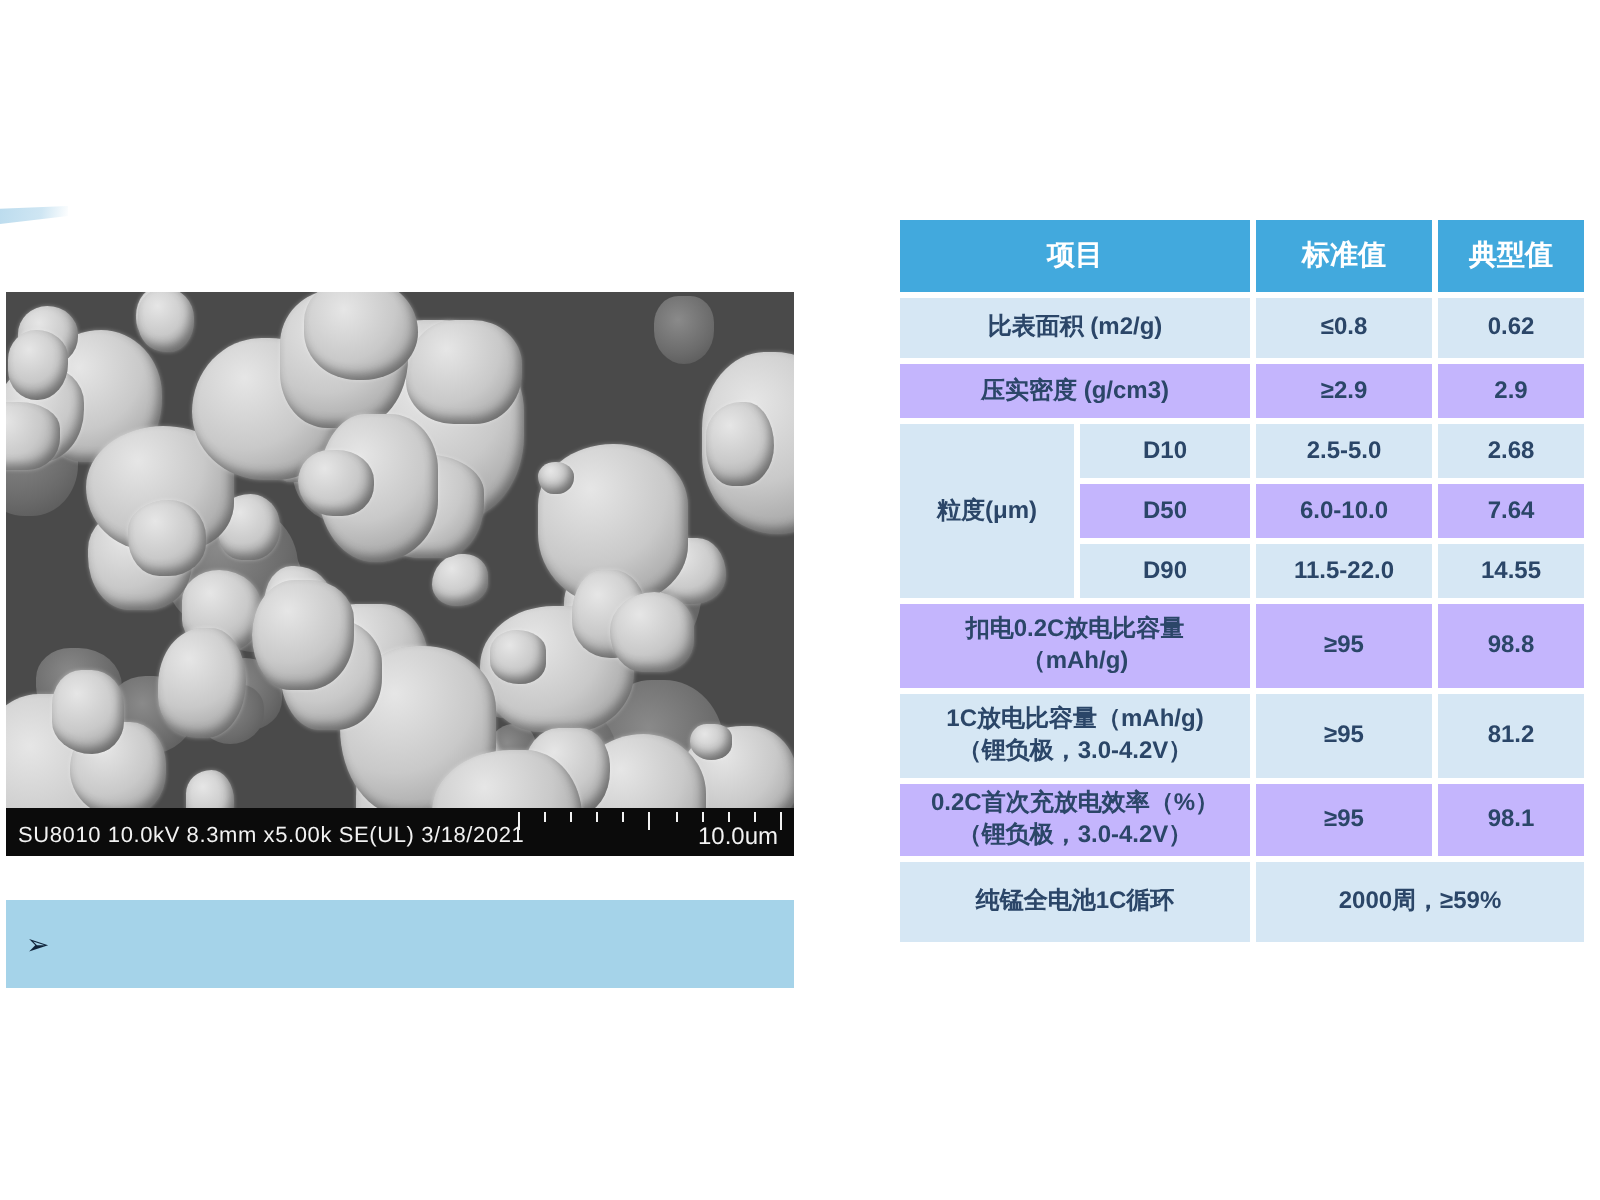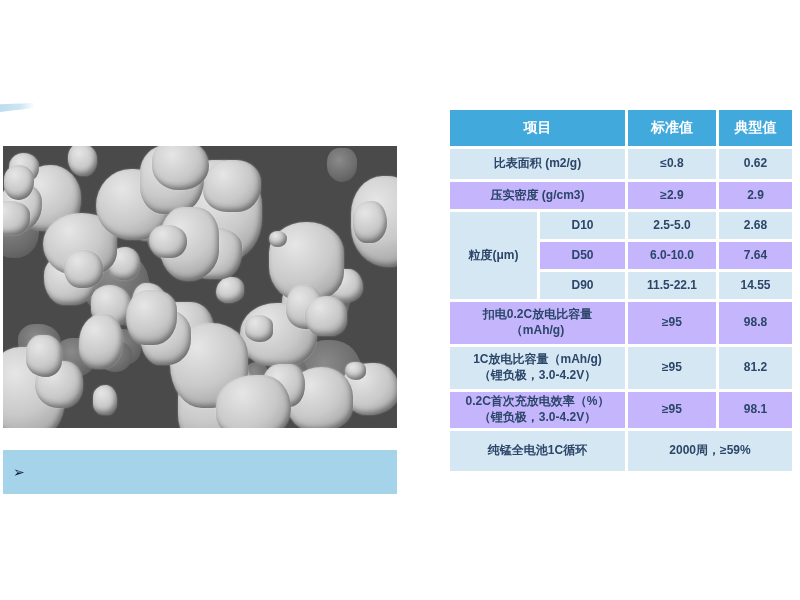--- a/index.html
+++ b/index.html
@@ -63,20 +63,37 @@
   .h30{height:28px;} .h27{height:25px;} .h42{height:40px;} .h36{height:34px;} .h40{height:38px;margin-top:34px;}
 </style>
 </head>
 <body>
 
 <div id="slide">
 
   <div class="swoosh"></div>
 
   <div class="sem" id="sem">
+    <div class="sem-bar">
+      <div class="sem-caption">SU8010 10.0kV 8.3mm x5.00k SE(UL) 3/18/2021</div>
+      <div class="sem-ruler" id="sem-ruler">
+          <i style="height: 9px;"></i>
+          <i style="height: 5px;"></i>
+          <i style="height: 5px;"></i>
+          <i style="height: 5px;"></i>
+          <i style="height: 5px;"></i>
+          <i style="height: 9px;"></i>
+          <i style="height: 5px;"></i>
+          <i style="height: 5px;"></i>
+          <i style="height: 5px;"></i>
+          <i style="height: 5px;"></i>
+          <i style="height: 9px;"></i>
+        </div>
+      <div class="sem-scale">10.0um</div>
+    </div>
   <div class="particle" style="left: 98.7206px; top: 120.573px; width: 49.8528px; height: 59.566px; background: radial-gradient(circle at 40% 35%, rgb(138, 138, 138), rgb(107, 107, 107) 60%, rgb(85, 85, 85) 95%); border-radius: 52.755% 50.4672% 55.9183% 56.6452%;"></div>
       <div class="particle" style="left: 364.002px; top: 37.4085px; width: 23.728px; height: 20.8176px; background: radial-gradient(circle at 40% 35%, rgb(138, 138, 138), rgb(107, 107, 107) 60%, rgb(85, 85, 85) 95%); border-radius: 57.8842% 42.9445% 48.145% 42.4841%;"></div>
       <div class="particle" style="left: 241px; top: 216.003px; width: 23.5997px; height: 26.5221px; background: radial-gradient(circle at 40% 35%, rgb(138, 138, 138), rgb(107, 107, 107) 60%, rgb(85, 85, 85) 95%); border-radius: 53.8596% 43.0194% 51.8899% 49.9353%;"></div>
       <div class="particle" style="left: 324.081px; top: 2.22828px; width: 30.1949px; height: 33.8513px; background: radial-gradient(circle at 40% 35%, rgb(138, 138, 138), rgb(107, 107, 107) 60%, rgb(85, 85, 85) 95%); border-radius: 44.3415% 42.4353% 53.4638% 53.8206%;"></div>
       <div class="particle" style="left: 295.696px; top: 193.963px; width: 63.1606px; height: 69.2874px; background: radial-gradient(circle at 40% 35%, rgb(138, 138, 138), rgb(107, 107, 107) 60%, rgb(85, 85, 85) 95%); border-radius: 42.5792% 47.4242% 44.4044% 52.5417%;"></div>
       <div class="particle" style="left: 98.7765px; top: 182.546px; width: 39.1539px; height: 36.2234px; background: radial-gradient(circle at 40% 35%, rgb(138, 138, 138), rgb(107, 107, 107) 60%, rgb(85, 85, 85) 95%); border-radius: 55.9912% 50.9294% 45.209% 49.3921%;"></div>
       <div class="particle" style="left: 142.745px; top: 59.5841px; width: 48.703px; height: 55.3318px; background: radial-gradient(circle at 40% 35%, rgb(138, 138, 138), rgb(107, 107, 107) 60%, rgb(85, 85, 85) 95%); border-radius: 51.6127% 47.6523% 53.4792% 51.3899%;"></div>
       <div class="particle" style="left: 203.018px; top: 44.3396px; width: 39.9732px; height: 33.3577px; background: radial-gradient(circle at 40% 35%, rgb(138, 138, 138), rgb(107, 107, 107) 60%, rgb(85, 85, 85) 95%); border-radius: 51.4606% 50.4011% 49.2753% 46.72%;"></div>
       <div class="particle" style="left: 15.2661px; top: 177.797px; width: 42.5952px; height: 37.5239px; background: radial-gradient(circle at 40% 35%, rgb(138, 138, 138), rgb(107, 107, 107) 60%, rgb(85, 85, 85) 95%); border-radius: 43.9304% 55.6028% 51.6619% 51.8811%;"></div>
       <div class="particle" style="left: 79.5028px; top: 105.108px; width: 66.6105px; height: 63.7734px; background: radial-gradient(circle at 40% 35%, rgb(138, 138, 138), rgb(107, 107, 107) 60%, rgb(85, 85, 85) 95%); border-radius: 52.1054% 52.8835% 45.7061% 45.0728%;"></div>
@@ -175,21 +192,21 @@
       <td class="light h27">2.5-5.0</td>
       <td class="light h27">2.68</td>
     </tr>
     <tr>
       <td class="pale h27 sub">D50</td>
       <td class="pale h27">6.0-10.0</td>
       <td class="pale h27">7.64</td>
     </tr>
     <tr>
       <td class="light h27 sub">D90</td>
-      <td class="light h27">11.5-22.1</td>
+      <td class="light h27">11.5-22.0</td>
       <td class="light h27">14.55</td>
     </tr>
     <tr>
       <td colspan="2" class="pale h42">
         <span>扣电0.2C放电比容量</span><br>
         <span>（mAh/g)</span>
       </td>
       <td class="pale h42">≥95</td>
       <td class="pale h42">98.8</td>
     </tr>

